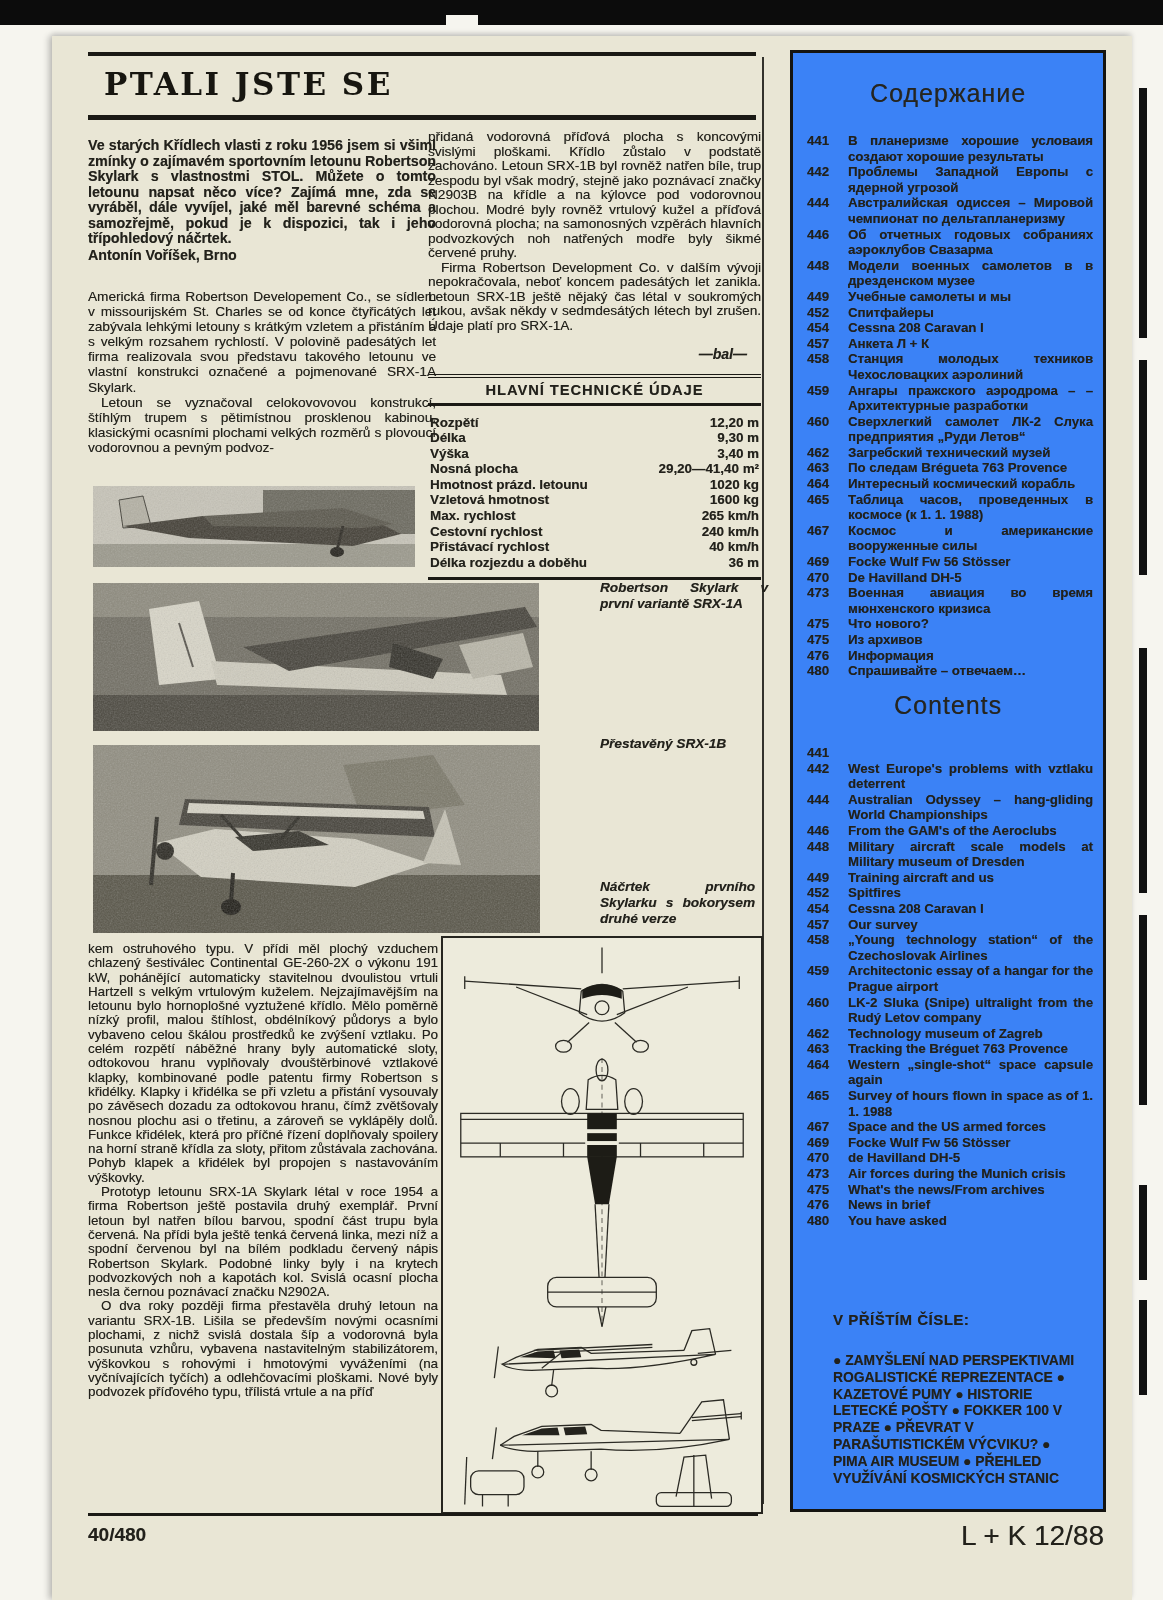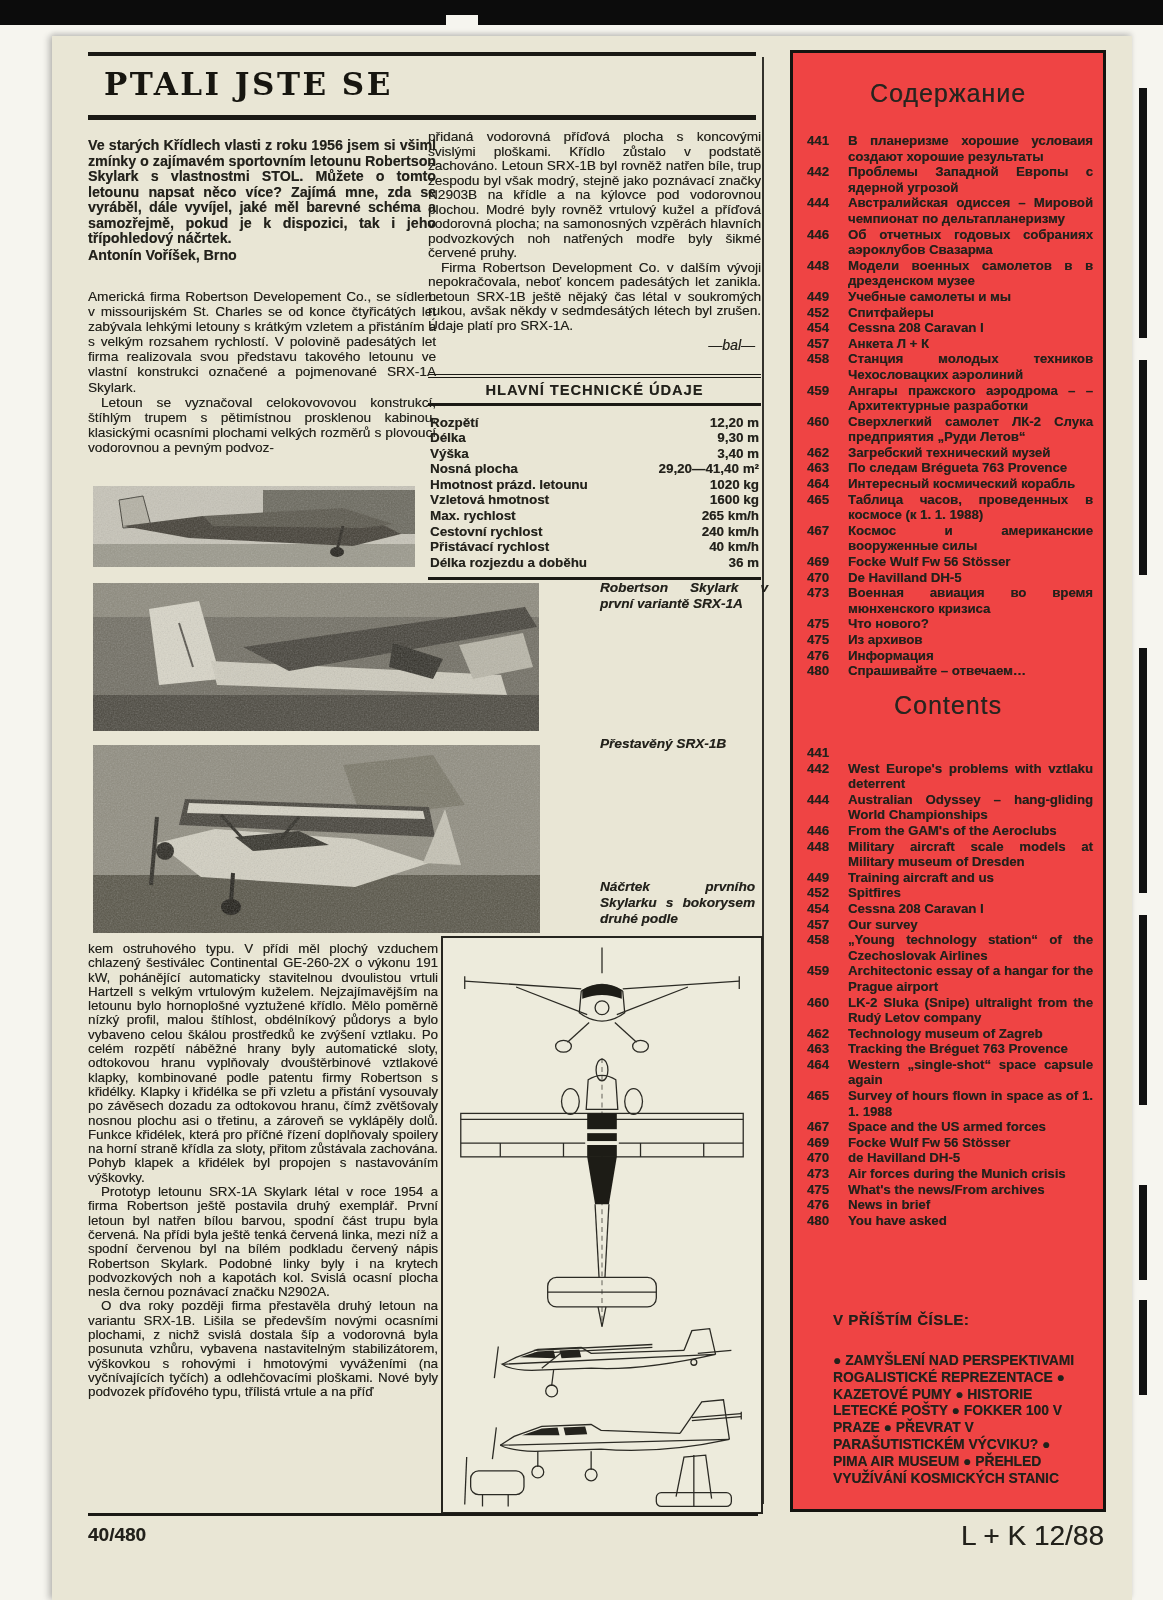--- a/index.html
+++ b/index.html
@@ -15,35 +15,35 @@
         box-shadow:-4px 0 6px rgba(0,0,0,.18), 0 -3px 5px rgba(0,0,0,.12);}
   .ink{color:#22211b;text-shadow:0.3px 0.3px 0.4px rgba(25,24,18,.45);}
   .rule{background:#1b1a15;}
   .vdivider{left:710px;top:21px;width:2px;height:1447px;background:#33322c;}
   .pgtitle{font-family:"DejaVu Serif",serif;font-weight:700;font-size:31px;letter-spacing:2.5px;color:#171610;}
   .body-col{font-size:13.6px;line-height:15.1px;text-align:justify;}
   .body-col p{margin:0;}
   .body-col p.indent{text-indent:13px;}
   .intro{font-weight:700;font-size:14.2px;line-height:15.5px;text-align:justify;margin-top:6px;}
   .author{font-weight:700;text-align:left;font-size:14.2px;margin-top:1px;}
-  .sig{font-weight:400;font-style:italic;text-align:right;padding-right:6px;font-size:14px;margin-top:5px;}
+  .sig{font-weight:700;font-style:italic;text-align:right;padding-right:14px;font-size:14px;margin-top:14px;}
   
   .specs{font-size:13.4px;font-weight:700;}
   .specs .hd{text-align:center;font-size:14.6px;letter-spacing:1px;padding:4px 0 5px 0;}
   .specs .topline{border-top:1px solid #1b1a15;border-bottom:1px solid #1b1a15;height:2px;}
   .specs .midline{height:2.5px;background:#1b1a15;}
   .specs .botline{height:2.5px;background:#1b1a15;margin-top:7px;}
   .specs .rows{padding:9px 2px 0 2px;}
   .spec-row{display:flex;justify-content:space-between;line-height:15.6px;}
   .caption{font-style:italic;font-weight:700;font-size:13.6px;line-height:16px;text-align:justify;}
   
   .photo{display:block;}
   .drawing-box{background:#edebdc;border:2px solid #26251f;}
   
-  .toc-box{left:738px;top:14px;width:310px;height:1456px;border:3px solid #151410;background:#ef4444;}
+  .toc-box{left:738px;top:14px;width:310px;height:1456px;border:3px solid #151410;background:#3b82f6;}
   .toc-title{width:100%;text-align:center;font-size:25px;letter-spacing:1px;color:#26251f;
              text-shadow:0.4px 0.4px 0.5px rgba(25,24,18,.5);}
   .toc-list{font-weight:700;font-size:13.2px;line-height:15.6px;}
   .toc-item{display:flex;}
   .toc-item .num{flex:none;width:32px;margin-left:14px;}
   .toc-item .txt{flex:1;margin-left:9px;margin-right:10px;text-align:justify;}
   .nextissue-title{font-weight:700;font-size:15px;letter-spacing:.5px;}
   .nextissue-text{font-weight:700;font-size:13.8px;line-height:16.8px;margin-top:25px;text-align:left;}
   .footer-left{font-weight:700;font-size:19px;}
   .footer-right{font-size:28px;text-align:right;}
@@ -203,21 +203,21 @@
       <circle cx="72" cy="106" r="9" fill="#2a2821"></circle>
       <line x1="64" y1="72" x2="58" y2="140" stroke="#2c2a23" stroke-width="4"></line>
       <line x1="140" y1="128" x2="138" y2="158" stroke="#23211b" stroke-width="4"></line>
       <ellipse cx="138" cy="162" rx="10" ry="8" fill="#1f1d17"></ellipse>
       <polygon points="330,118 352,64 368,120" fill="#c5c2b4"></polygon>
       <rect width="447" height="188" filter="url(#g3)" opacity="0.3"></rect>
     </svg>
 
     <div class="abs ink caption" style="left:548px;top:700px;width:168px;text-align:left;">Přestavěný SRX-1B</div>
 
-    <div class="abs ink caption" style="left:548px;top:843px;width:155px;">Náčrtek prvního Skylarku s bokorysem druhé podle</div>
+    <div class="abs ink caption" style="left:548px;top:843px;width:155px;">Náčrtek prvního Skylarku s bokorysem druhé verze</div>
 
     <div class="abs drawing-box" style="left:389px;top:900px;width:318px;height:574px;">
       <svg width="318" height="574" viewBox="0 0 322 578">
         <g stroke="#2b2a24" fill="none" stroke-width="1.3">
 
           <line x1="161" y1="8" x2="161" y2="34"></line>
           <path d="M140,52 Q161,39 182,52"></path>
           <line x1="140" y1="50" x2="22" y2="42"></line>
             <line x1="22" y1="37" x2="22" y2="50"></line>
           <line x1="182" y1="50" x2="300" y2="42"></line>

